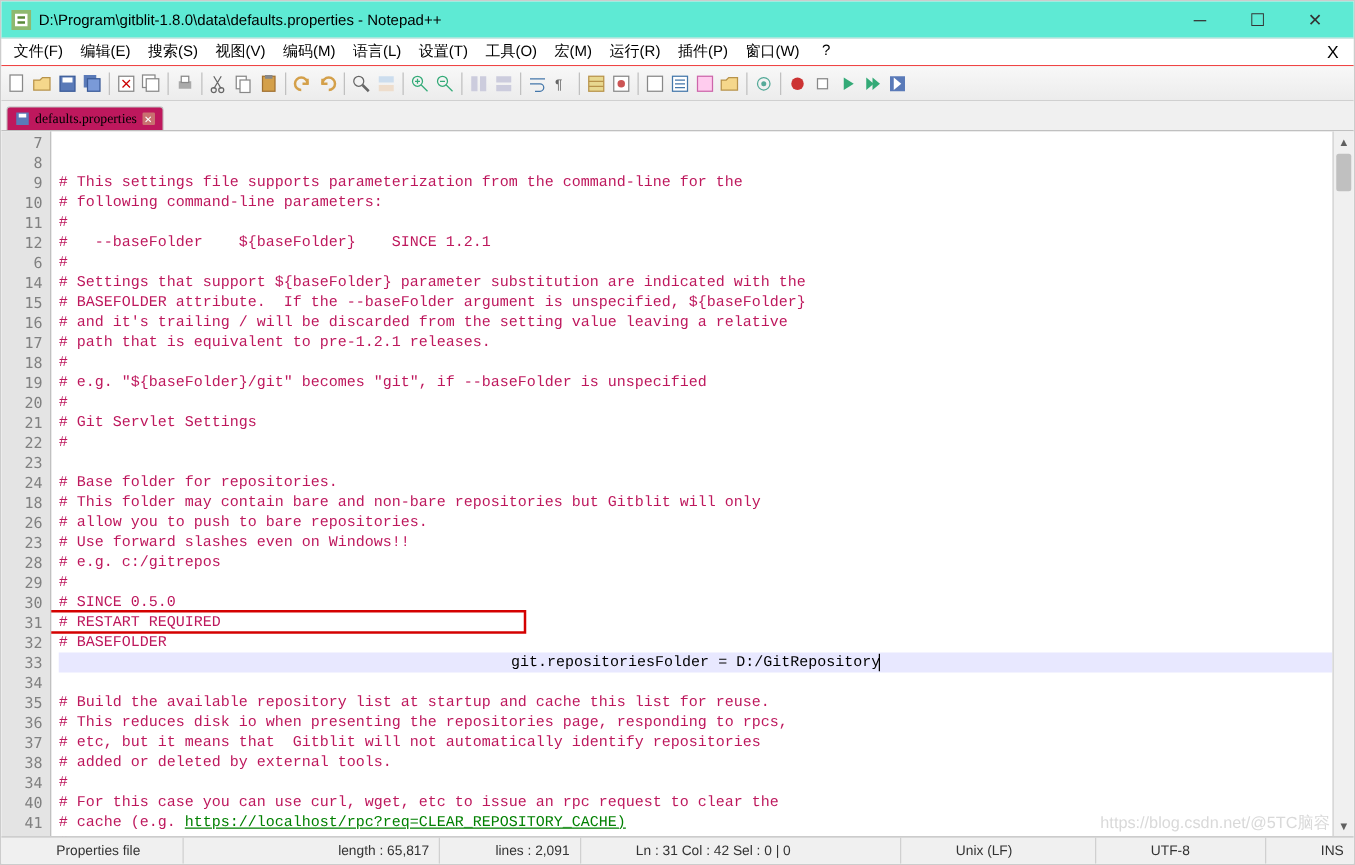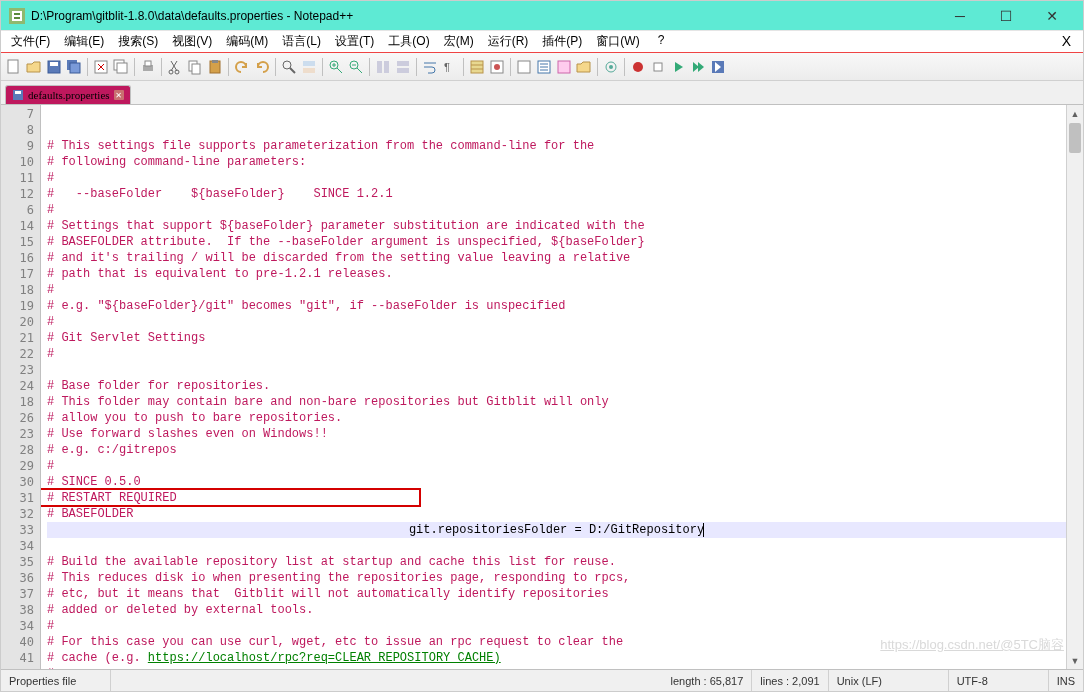--- a/index.html
+++ b/index.html
@@ -25,24 +25,24 @@
 .code { flex: 1; font-family: Consolas, "Courier New", monospace; font-size: 12px; line-height: 16px; white-space: pre; padding-top: 1px; padding-left: 6px; position: relative; overflow: hidden; }
 .line { height: 16px; }
 .comment { color: #be185d; }
 .keyline { background: #e8e8ff; text-align: center; }
 .highlight-box { position: absolute; border: 2px solid #d40000; pointer-events: none; }
 .code a { color: #008000; text-decoration: underline; text-align: right; }
 .scrollbar { width: 17px; background: #f0f0f0; border-left: 1px solid #d0d0d0; position: relative; }
 .scroll-thumb { position: absolute; left: 2px; right: 2px; top: 18px; height: 30px; background: #c0c0c0; border-radius: 2px; }
 .scroll-arrow { position: absolute; left: 0; right: 0; height: 17px; display: flex; align-items: center; justify-content: center; font-size: 9px; color: #606060; }
 .statusbar { height: 22px; background: #f0f0f0; border-top: 1px solid #c0c0c0; display: flex; align-items: center; font-size: 11px; color: #333; }
-.statusbar .cell { padding: 0 8px; border-right: 1px solid #d0d0d0; height: 100%; display: flex; align-items: center; }
+.statusbar .cell { padding: 0 8px; border-right: 1px solid #d0d0d0; height: 100%; display: flex; align-items: center; margin-left: 36px; }
 .statusbar .cell:first-child { flex: 0 0 110px; }
 .statusbar .spacer { flex: 1; }
-.watermark { position: absolute; right: 20px; bottom: 38px; color: #c0c0c0; font-size: 13px; opacity: 0.6; pointer-events: none; text-decoration: underline; }
+.watermark { position: absolute; right: 20px; bottom: 25px; color: #c0c0c0; font-size: 13px; opacity: 0.6; pointer-events: none; }
 .cursor { display: inline-block; width: 1px; height: 14px; background: #000; vertical-align: middle; margin-left: -1px; }
 </style>
 </head>
 <body>
 
 <div class="titlebar">
   <svg class="app-icon" viewBox="0 0 16 16">
       <rect width="16" height="16" fill="#8fb96f"></rect>
       <rect x="3" y="3" width="10" height="10" fill="#fff"></rect>
       <rect x="5" y="5" width="6" height="2" fill="#5a8a3a"></rect>
@@ -330,18 +330,19 @@
     <div class="scroll-thumb"></div>
     <div class="scroll-arrow" style="bottom:0">▼</div>
   </div>
 </div>
 
 <div class="statusbar">
   <div class="cell">Properties file</div>
   <div class="spacer"></div>
   <div class="cell">length : 65,817</div>
   <div class="cell">lines : 2,091</div>
+  <div class="cell" style="flex:0 0 220px">Ln : 31    Col : 42    Sel : 0 | 0</div>
   <div class="cell" style="flex:0 0 120px">Unix (LF)</div>
   <div class="cell" style="flex:0 0 100px">UTF-8</div>
   <div class="cell" style="border-right:none">INS</div>
 </div>
 
 <div class="watermark">https://blog.csdn.net/@5TC脑容</div>
 
 </body></html>

